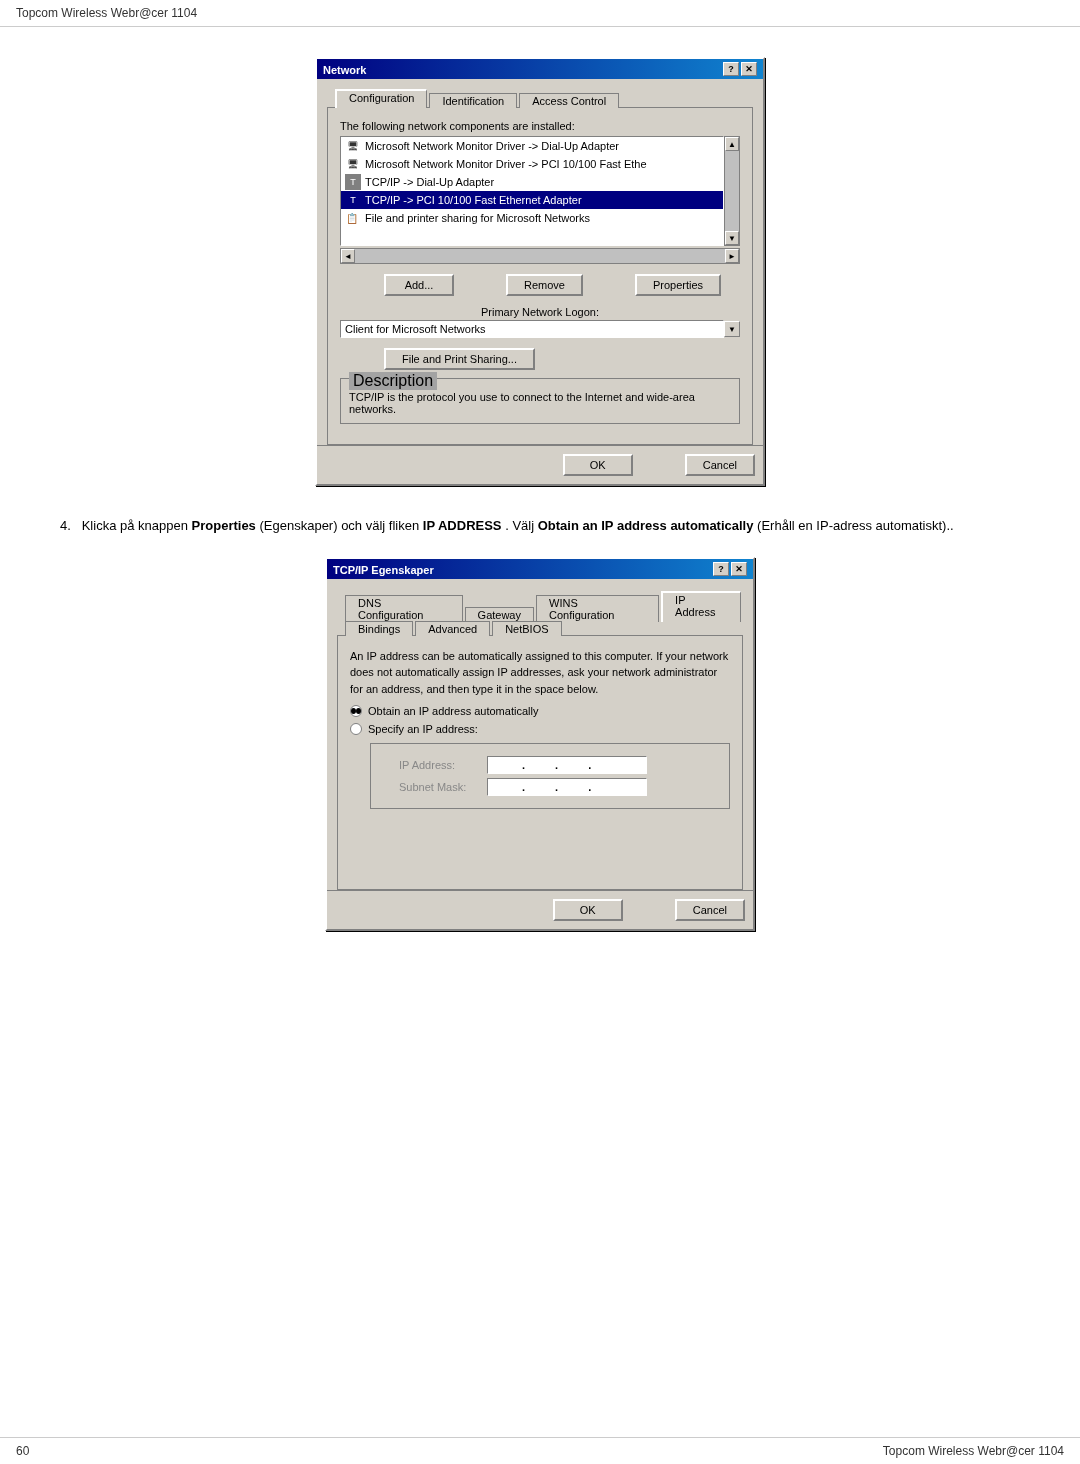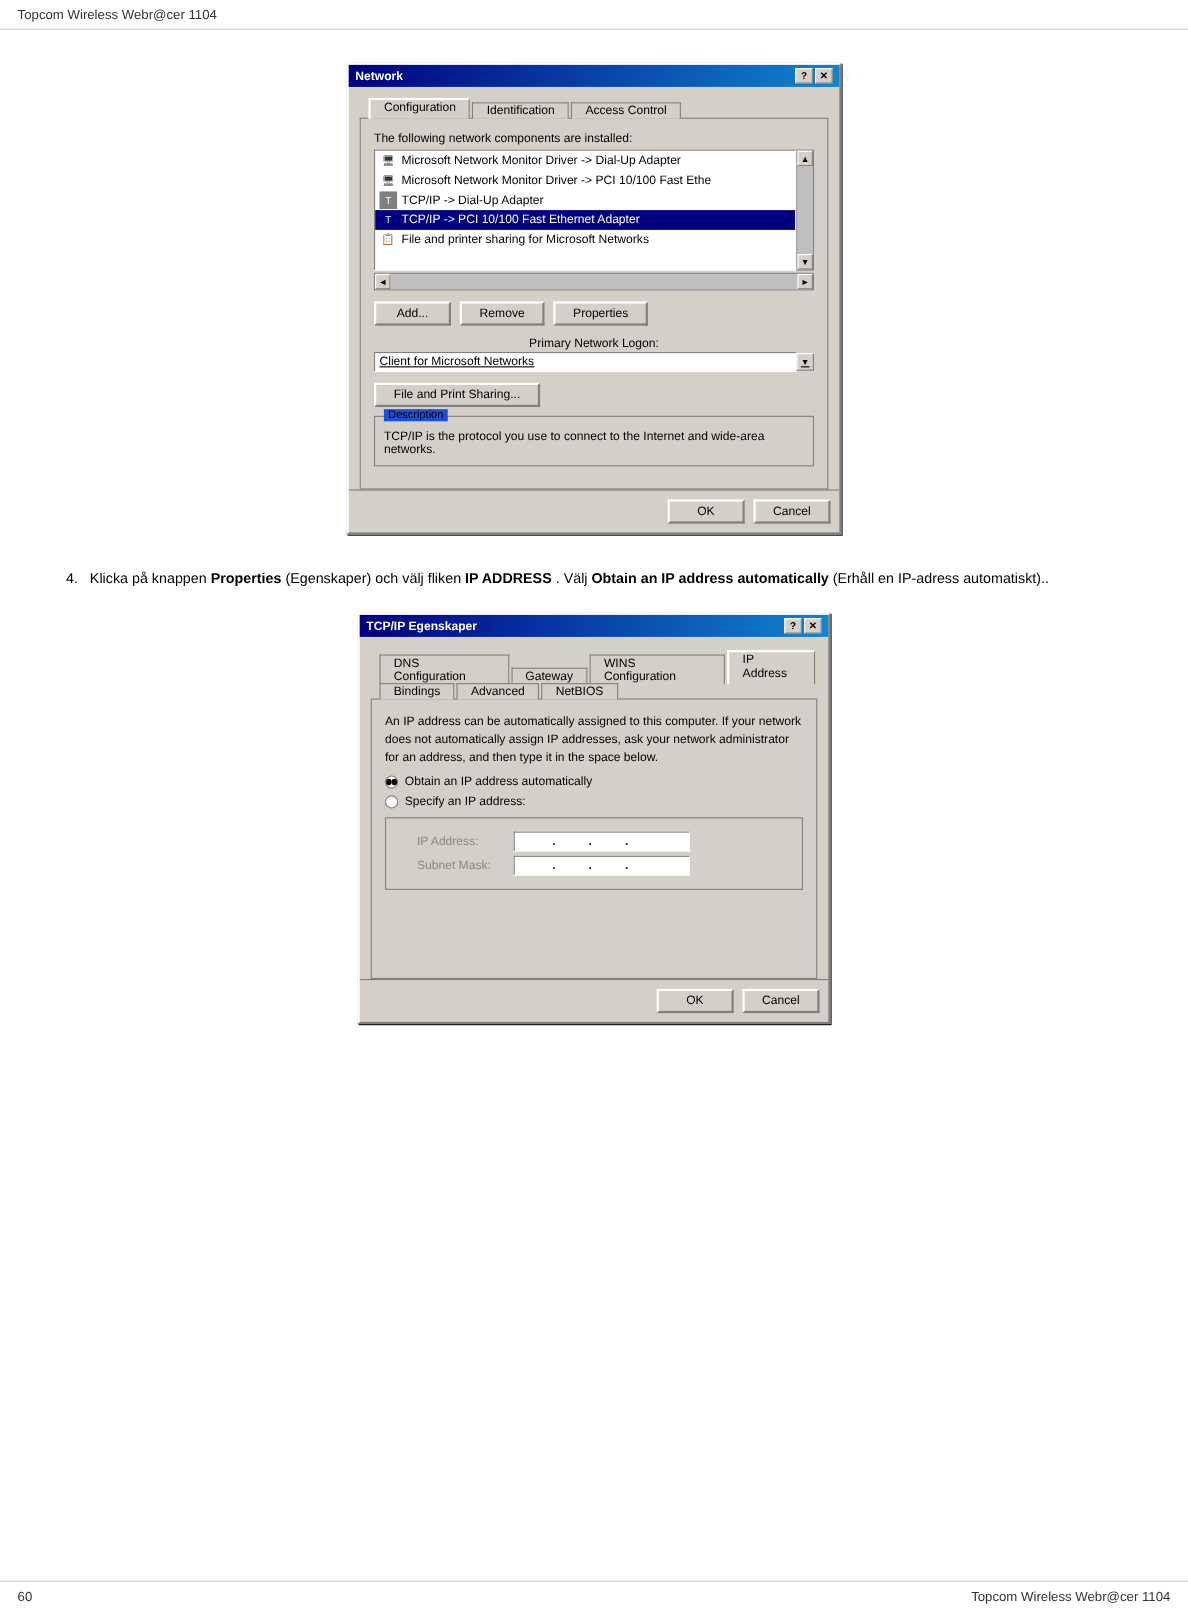--- a/index.html
+++ b/index.html
@@ -235,20 +235,21 @@
     .win-button {
       background: #d4d0c8;
       border: 2px solid;
       border-color: #ffffff #808080 #808080 #ffffff;
       padding: 3px 16px;
       font-size: 11px;
       font-family: "MS Sans Serif", Arial, sans-serif;
       cursor: pointer;
       min-width: 70px;
       text-align: center;
+      margin-left: 44px;
     }
 
     .win-dropdown {
       background: white;
       border: 1px solid;
       border-color: #808080 #ffffff #ffffff #808080;
       padding: 2px 4px;
       font-size: 11px;
       font-family: "MS Sans Serif", Arial, sans-serif;
       flex: 1;
@@ -368,23 +369,23 @@
       border: 1px solid #808080;
       padding: 8px;
       margin: 8px 0;
       position: relative;
     }
 
     .groupbox-label {
       position: absolute;
       top: -7px;
       left: 8px;
-      background: #1d4ed8;
+      background: #a3a3a3;
       padding: 0 4px;
-      font-size: 10px;
+      font-size: 16px;
       text-align: center;
     }
 
     .info-text {
       font-size: 11px;
       line-height: 1.5;
       margin-bottom: 8px;
     }
 
     .dialog-center {
@@ -472,21 +473,21 @@
             </div>
           </div>
 
           <div class="buttons-row" style="margin-top:10px;">
             <button class="win-button">Add...</button>
             <button class="win-button">Remove</button>
             <button class="win-button">Properties</button>
           </div>
 
           <div style="font-size:11px; margin: 6px 0 2px 0; text-align: center;">Primary Network Logon:</div>
-          <div style="display:flex; align-items:center; gap:0;text-decoration:underline;">
+          <div style="display:flex; align-items:center; gap:0;">
             <div class="win-dropdown" style="flex:1;">
               <span>Client for Microsoft Networks</span>
             </div>
             <div class="dropdown-arrow">▼</div>
           </div>
 
           <div style="margin-top:10px; margin-bottom:8px;">
             <button class="win-button">File and Print Sharing...</button>
           </div>
 
@@ -564,21 +565,21 @@
               <div style="width:6px;height:6px;border-radius:50%;background:#000;"></div>
             </div>
             <label>Obtain an IP address automatically</label>
           </div>
 
           <div class="radio-row">
             <div class="radio-input"></div>
             <label>Specify an IP address:</label>
           </div>
 
-          <div class="groupbox" style="margin-left:0;">
+          <div class="groupbox" style="margin-left:20px;">
 
             <div class="ip-row">
               <span class="ip-label">IP Address:</span>
               <div class="ip-field-group">
                 <input class="ip-segment" value="" style="">
                 <span class="ip-dot">.</span>
                 <input class="ip-segment" value="" style="">
                 <span class="ip-dot">.</span>
                 <input class="ip-segment" value="" style="">
                 <span class="ip-dot">.</span>

